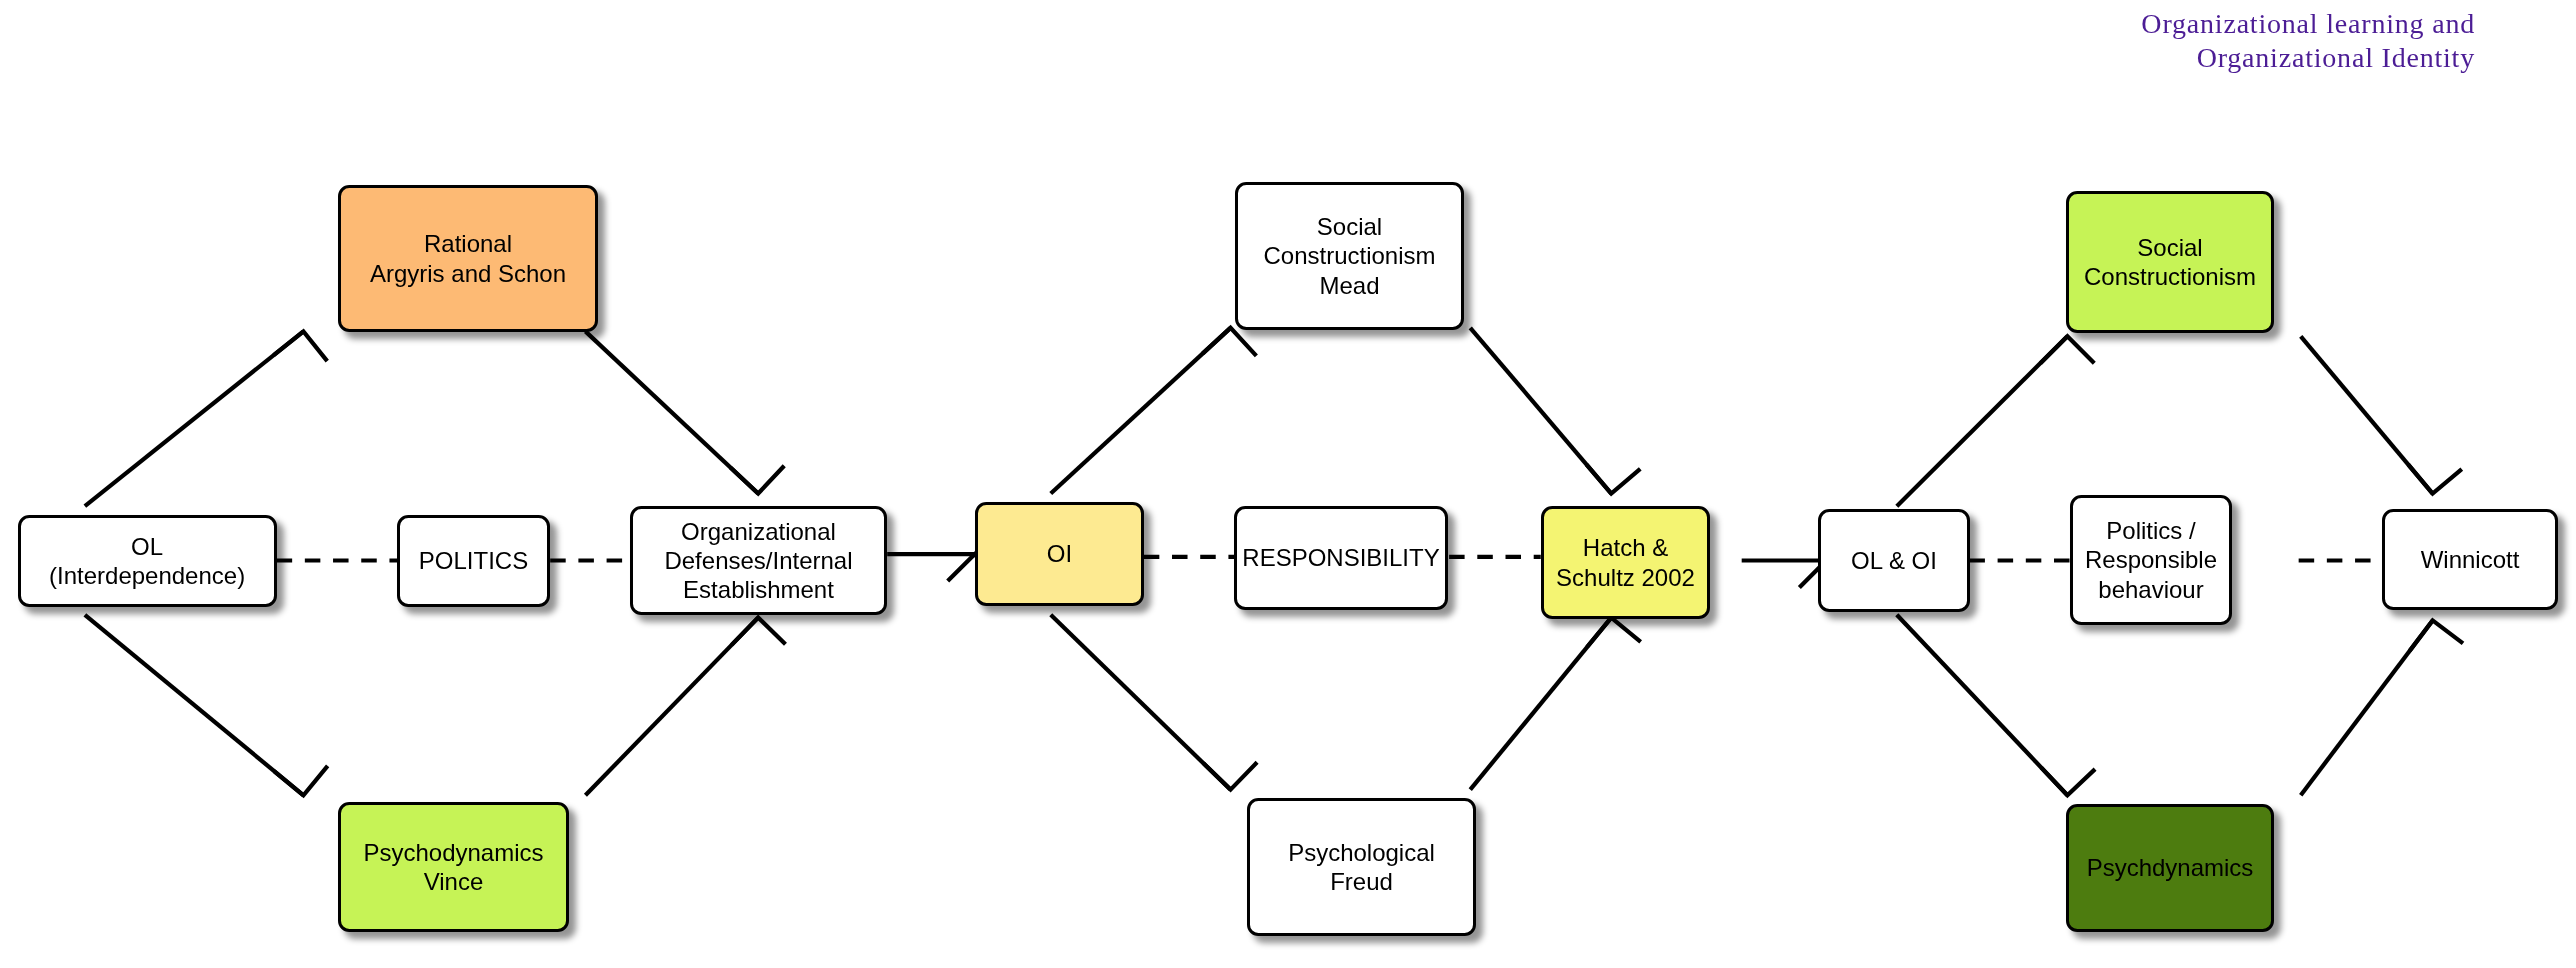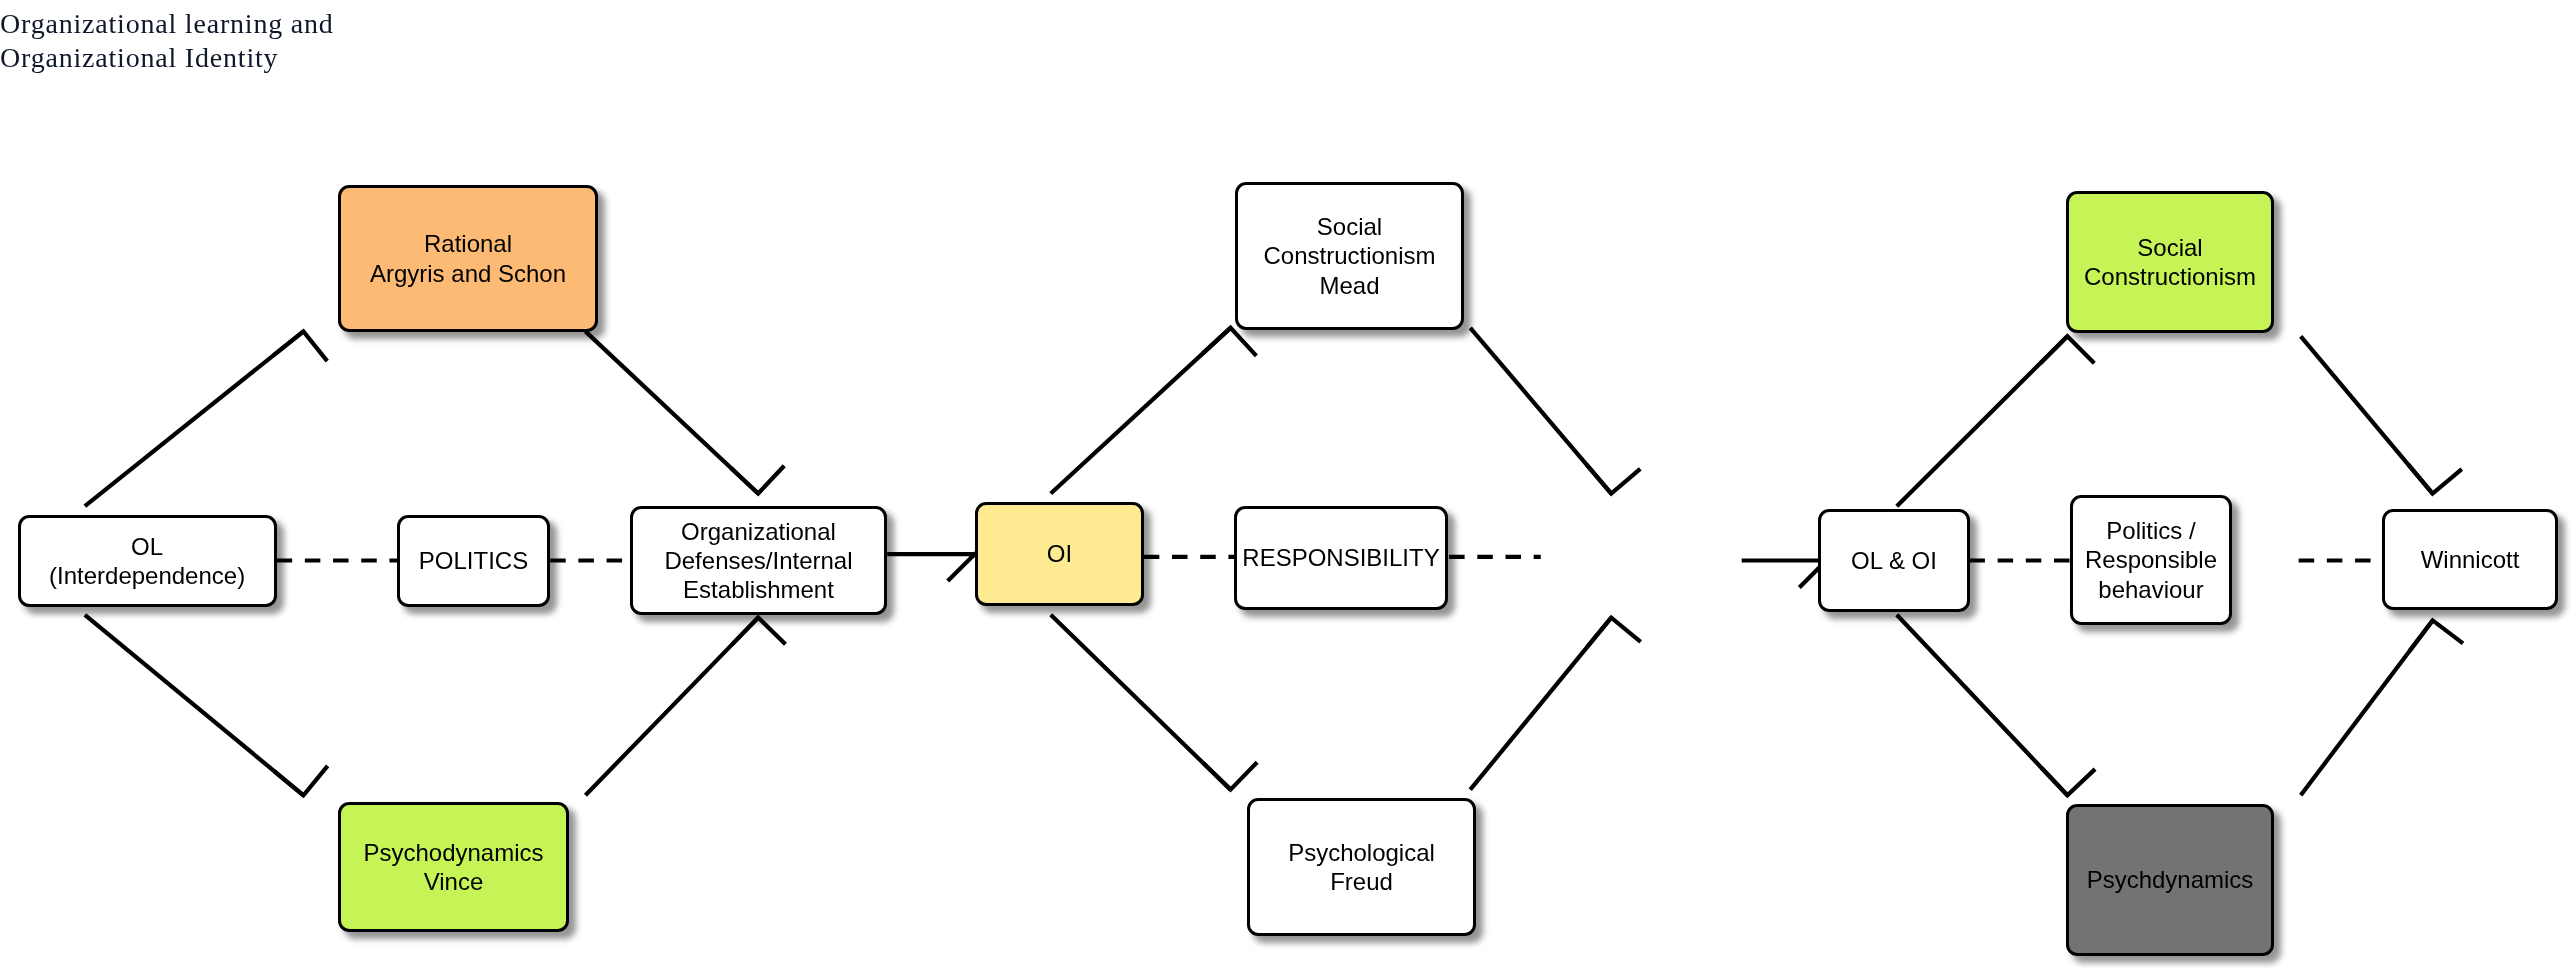--- a/index.html
+++ b/index.html
@@ -13,25 +13,25 @@
     height: 968px;
     background: #ffffff;
     font-family: "Liberation Sans", sans-serif;
     overflow: hidden;
   }
   #title {
     position: absolute;
     left: 0;
     top: 0;
     width: 2475px;
-    text-align: left;
+    text-align: right;
     font-family: "Liberation Serif", serif;
     font-size: 28px;
     line-height: 1.22;
-    color: #0f172a;
+    color: #4c1d95;
     letter-spacing: 0.8px;
     padding-top: 7px;
     box-sizing: border-box;
   }
   #title .tline { display: block; }
   svg#edges {
     position: absolute;
     left: 0;
     top: 0;
     width: 2576px;
@@ -129,35 +129,37 @@
   <div class="node" style="left: 338px; top: 185px; width: 260px; height: 147px; background: #fdba74;">Rational
 Argyris and Schon</div>
 
   <div class="node" style="left: 338px; top: 802px; width: 231px; height: 130px; background: rgb(198, 243, 86);">Psychodynamics
 Vince</div>
 
   <div class="node" style="left: 975px; top: 502px; width: 169px; height: 104px; background: rgb(253, 234, 145);">OI</div>
 
   <div class="node" style="left: 1234px; top: 506px; width: 214px; height: 104px; background: rgb(255, 255, 255);">RESPONSIBILITY</div>
 
+  <div class="node" style="left: 1541px; top: 506px; width: 169px; height: 113px; background: rgb(244, 244, 114);">Hatch &amp;
+Schultz 2002</div>
 
   <div class="node" style="left: 1235px; top: 182px; width: 229px; height: 148px; background: rgb(255, 255, 255);">Social
 Constructionism
 Mead</div>
 
   <div class="node" style="left: 1235px; top: 798px; width: 229px; height: 138px; background: rgb(255, 255, 255); margin-left: 12px;">Psychological
 Freud</div>
 
   <div class="node" style="left: 1818px; top: 509px; width: 152px; height: 103px; background: rgb(255, 255, 255);">OL &amp; OI</div>
 
   <div class="node" style="left: 2070px; top: 495px; width: 162px; height: 130px; background: rgb(255, 255, 255);">Politics /
 Responsible
 behaviour</div>
 
   <div class="node" style="left: 2382px; top: 509px; width: 176px; height: 101px; background: rgb(255, 255, 255);">Winnicott</div>
 
   <div class="node" style="left: 2066px; top: 191px; width: 208px; height: 142px; background: rgb(198, 243, 86);">Social
 Constructionism</div>
 
-  <div class="node" style="left: 2066px; top: 804px; width: 208px; height: 152px; background: #737373;">Psychdynamics</div>
+  <div class="node" style="left: 2066px; top: 804px; width: 208px; height: 128px; background: #4d7c0f;">Psychdynamics</div>
 
 </div>
 
 
 </body></html>

